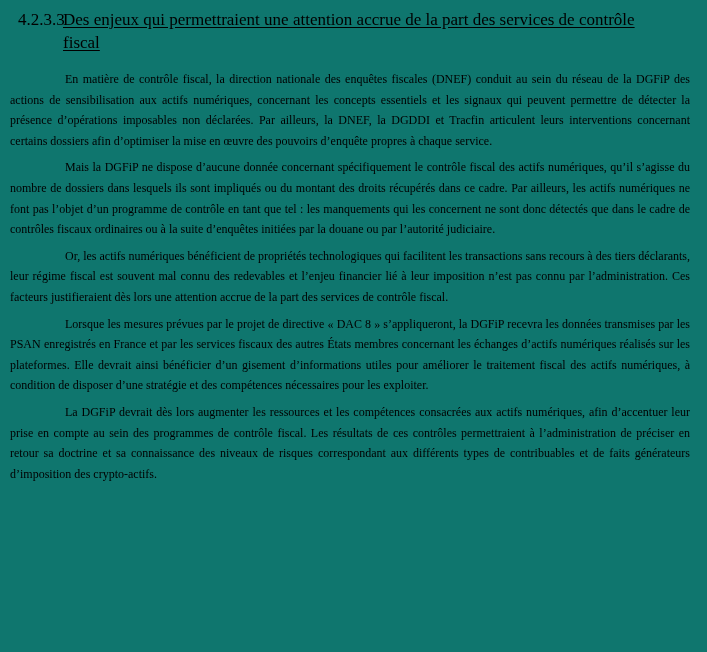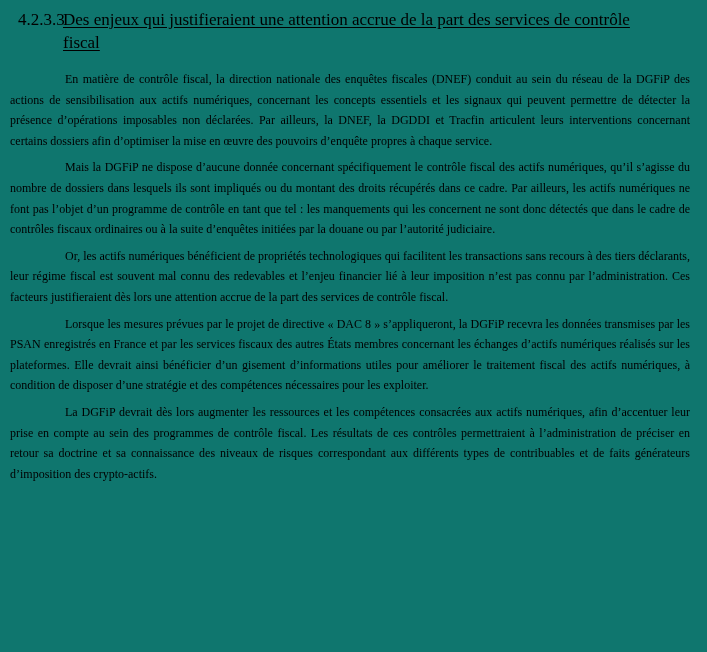--- a/index.html
+++ b/index.html
@@ -41,21 +41,21 @@
     text-indent: 55px;
     margin: 0 0 6px 0;
   }
 </style>
 </head>
 <body>
 
 <div class="page">
   <div class="heading">
     <span class="heading-number">4.2.3.3</span>
-    <span class="heading-title">Des enjeux qui justifieraient une attention accrue de la part des services de contrôle fiscal</span>
+    <span class="heading-title">Des enjeux qui permettraient une attention accrue de la part des services de contrôle fiscal</span>
   </div>
 
   <p class="para">En matière de contrôle fiscal, la direction nationale des enquêtes fiscales (DNEF) conduit au sein du réseau de la DGFiP des actions de sensibilisation aux actifs numériques, concernant les concepts essentiels et les signaux qui peuvent permettre de détecter la présence d’opérations imposables non déclarées. Par ailleurs, la DNEF, la DGDDI et Tracfin articulent leurs interventions concernant certains dossiers afin d’optimiser la mise en œuvre des pouvoirs d’enquête propres à chaque service.</p>
 
   <p class="para">Mais la DGFiP ne dispose d’aucune donnée concernant spécifiquement le contrôle fiscal des actifs numériques, qu’il s’agisse du nombre de dossiers dans lesquels ils sont impliqués ou du montant des droits récupérés dans ce cadre. Par ailleurs, les actifs numériques ne font pas l’objet d’un programme de contrôle en tant que tel&nbsp;: les manquements qui les concernent ne sont donc détectés que dans le cadre de contrôles fiscaux ordinaires ou à la suite d’enquêtes initiées par la douane ou par l’autorité judiciaire.</p>
 
   <p class="para">Or, les actifs numériques bénéficient de propriétés technologiques qui facilitent les transactions sans recours à des tiers déclarants, leur régime fiscal est souvent mal connu des redevables et l’enjeu financier lié à leur imposition n’est pas connu par l’administration. Ces facteurs justifieraient dès lors une attention accrue de la part des services de contrôle fiscal.</p>
 
   <p class="para">Lorsque les mesures prévues par le projet de directive «&nbsp;DAC&nbsp;8&nbsp;» s’appliqueront, la DGFiP recevra les données transmises par les PSAN enregistrés en France et par les services fiscaux des autres États membres concernant les échanges d’actifs numériques réalisés sur les plateformes. Elle devrait ainsi bénéficier d’un gisement d’informations utiles pour améliorer le traitement fiscal des actifs numériques, à condition de disposer d’une stratégie et des compétences nécessaires pour les exploiter.</p>
 

